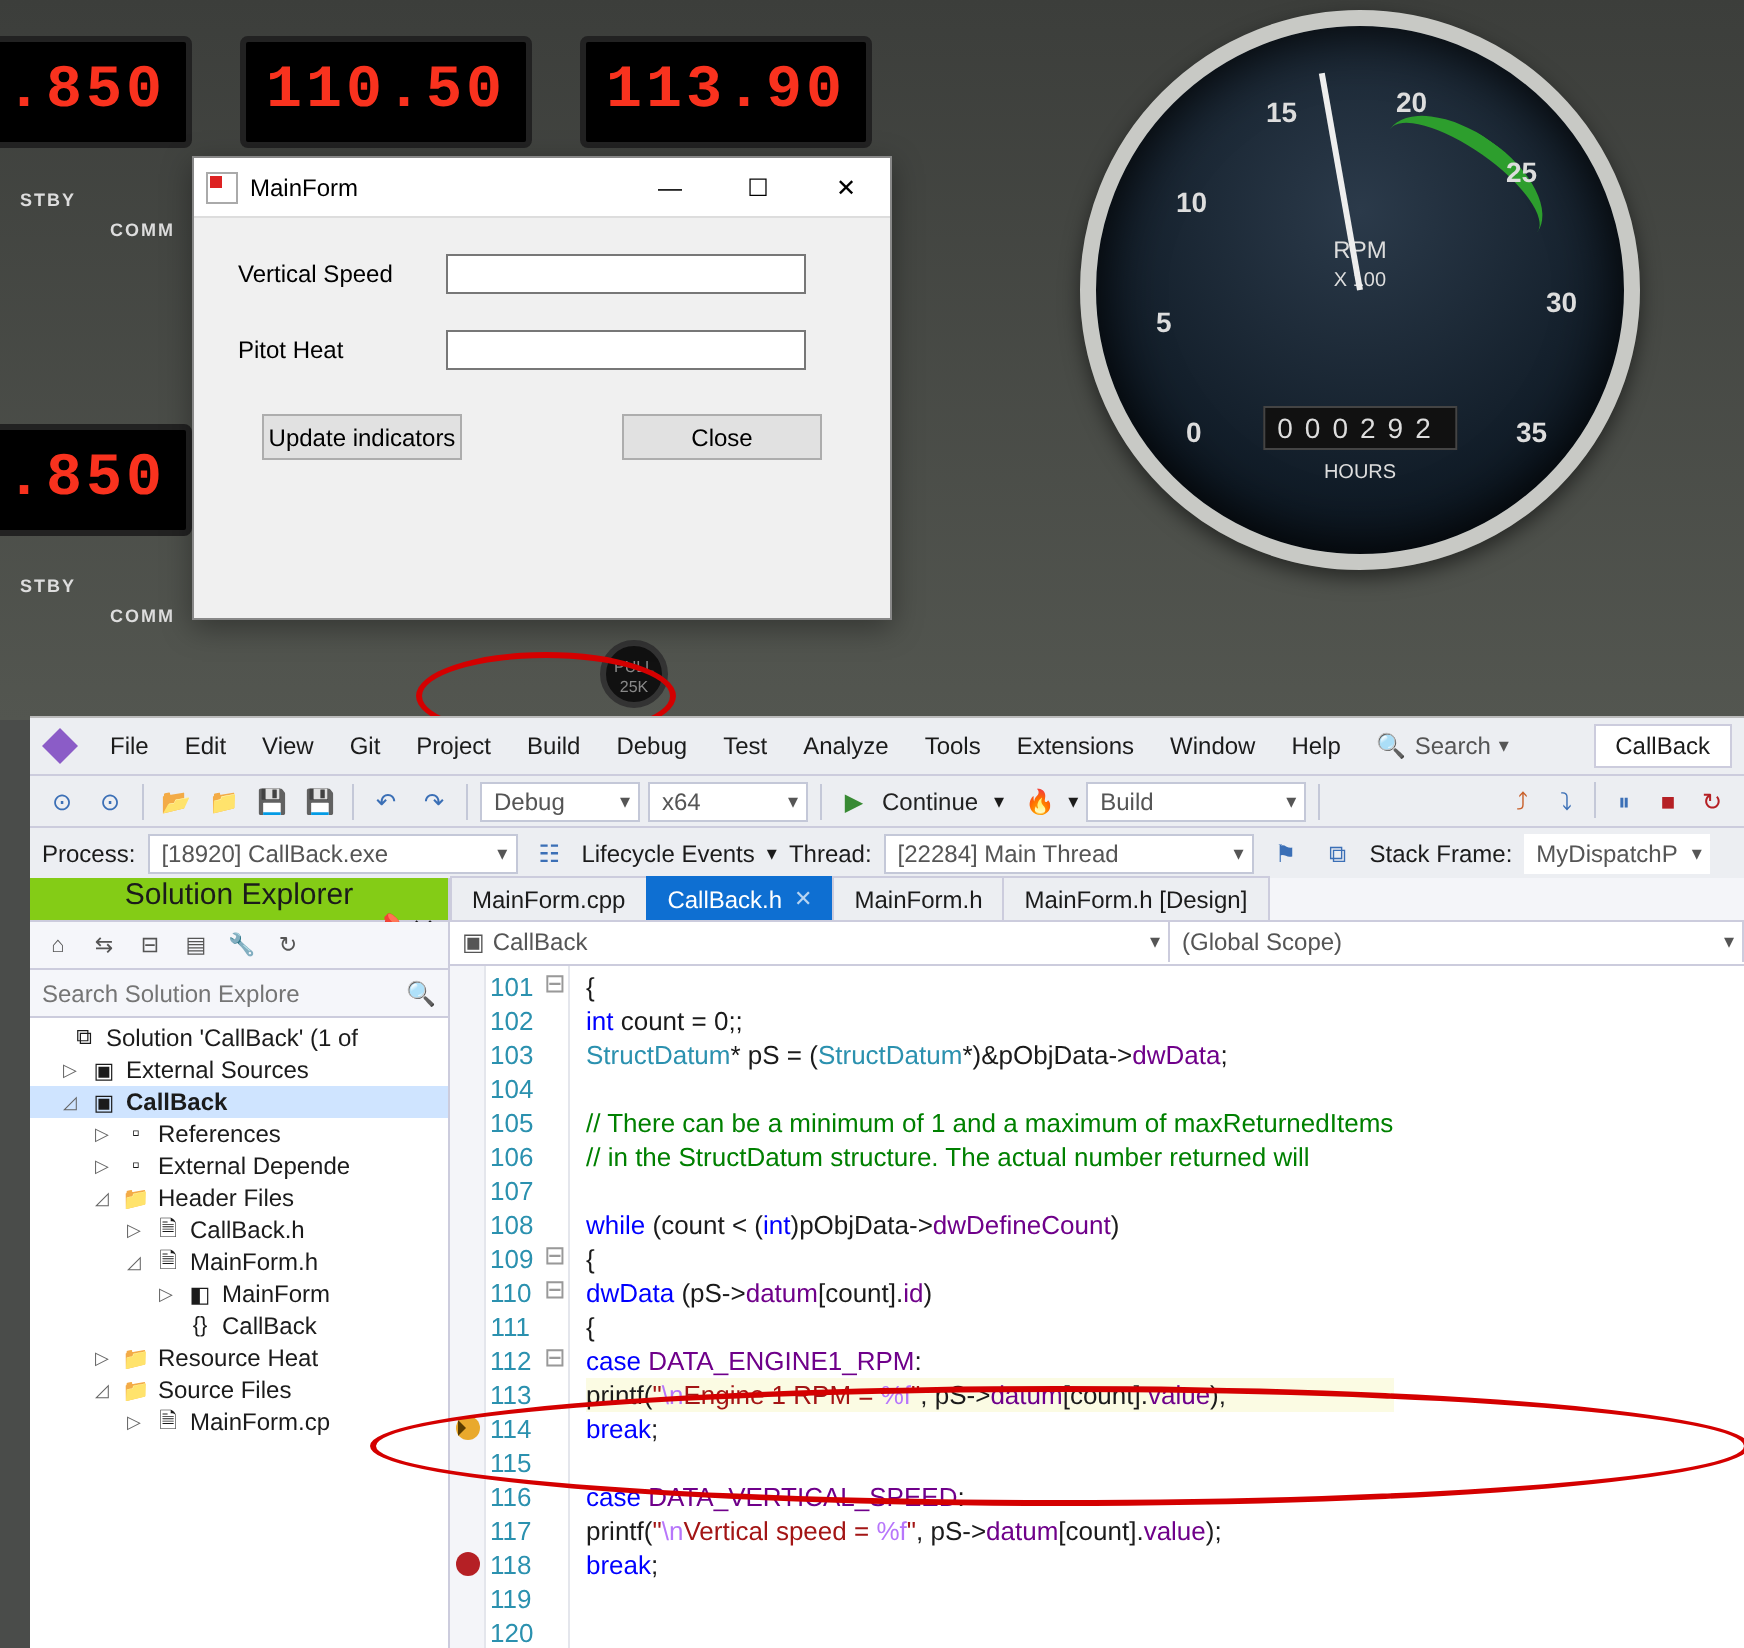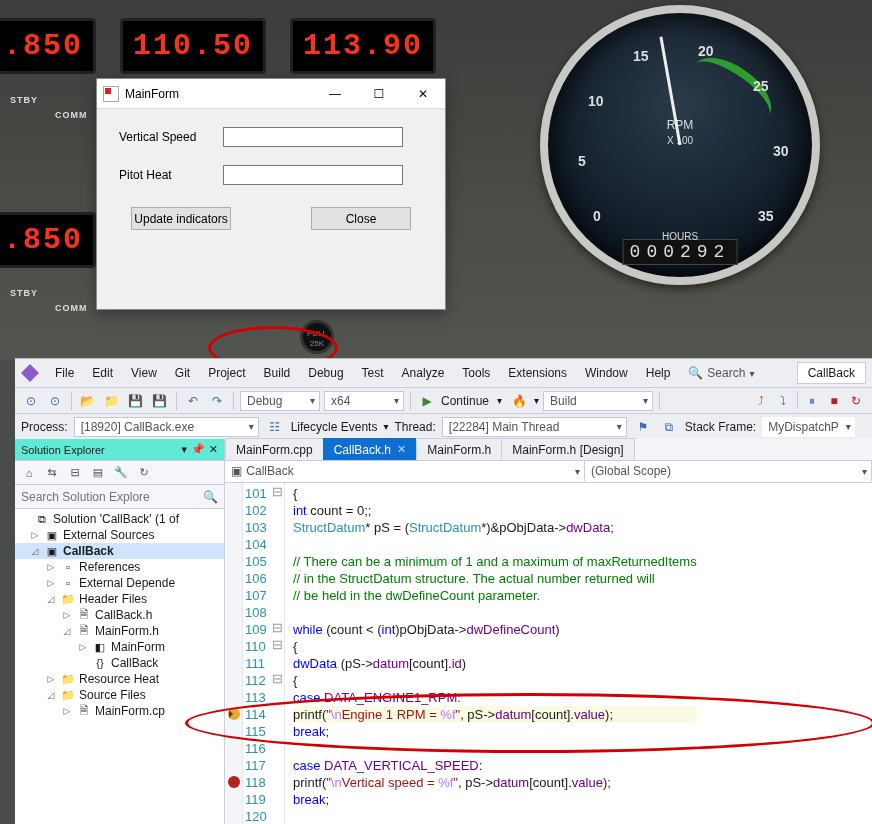--- a/index.html
+++ b/index.html
@@ -29,22 +29,22 @@
     position:absolute; left:50%; top:50%; width:3px; height:110px; background:#eee;
     transform-origin: 50% 0; transform: translate(-50%,0) rotate(170deg);
   }
   .gauge .green-arc {
     position:absolute; right:30px; top:55px; width:90px; height:30px;
     border-top:8px solid #2d9e2d; border-radius:50% 50% 0 0 / 80% 80% 0 0;
     transform: rotate(35deg);
   }
   .gauge .odometer {
     position:absolute; left:50%; top:190px; transform:translateX(-50%);
-    background:#111; color:#ddd; font-family:Liberation Mono, monospace; font-size:18px;
-    letter-spacing:6px; padding:2px 6px; border:1px solid #444;margin-top:36px;
+    background:#111; color:#ddd; font-family:Liberation Sans, sans-serif; font-size:14px;
+    letter-spacing:6px; padding:2px 6px; border:1px solid #444;
   }
 
   
   .winform {
     position:absolute; left:96px; top:78px; width:350px; height:232px;
     background:#f0f0f0; border:1px solid #888; box-shadow:0 4px 14px rgba(0,0,0,.35);
   }
   .winform .titlebar {
     height:30px; background:#fff; display:flex; align-items:center; padding-left:6px; border-bottom:1px solid #ddd;
   }
@@ -97,21 +97,21 @@
   .combo::after{content:"▾"; position:absolute; right:4px; font-size:10px;}
   .play{color:#388a34;}
   .flame{color:#e06c00;}
   .vs .procbar {
     height:26px; background:#eceef2; display:flex; align-items:center; padding:0 6px; gap:6px; border-top:1px solid #ccd;
   }
   .vs .body { flex:1; display:flex; min-height:0; }
 
   
   .solpane { width:210px; border-right:1px solid #ccd; display:flex; flex-direction:column; background:#f5f6fa; }
-  .solpane .panetitle{height:22px; background:#5eead4; display:flex; align-items:center; padding:0 6px; font-size:11px; border-bottom:1px solid #ccd;}
+  .solpane .panetitle{height:22px; background:#84cc16; display:flex; align-items:center; padding:0 6px; font-size:15px; border-bottom:1px solid #ccd;flex-direction:column;}
   .solpane .panetitle .pin{margin-left:auto; display:flex; gap:4px;}
   .solpane .panetb { height:24px; display:flex; align-items:center; padding:0 4px; gap:3px; border-bottom:1px solid #ccd; background:#f5f6fa;}
   .solpane .panetb .tbicon{font-size:11px;color:#555;}
   .solpane .search { height:24px; border-bottom:1px solid #ccd; display:flex; align-items:center; padding:0 6px; color:#888;}
   .solpane .search input{border:none;background:transparent;flex:1;font-size:12px;outline:none;}
   .tree { flex:1; overflow:auto; padding:2px 0; background:#fff;}
   .tree .node{display:flex; align-items:center; padding:1px 4px; white-space:nowrap; gap:4px;}
   .tree .node.sel{background:#cfe4ff;}
   .tree .tw{width:12px; text-align:center; color:#666; font-size:9px;}
   .tree .ico{width:14px;height:14px;display:inline-flex;align-items:center;justify-content:center;font-size:11px;}
@@ -425,21 +425,20 @@
               <div>&nbsp;</div>
               <div>&nbsp;</div>
             </div>
           <div class="codelines" id="codelines">
               <div>            {</div>
               <div>                <span class="kw">int</span>    count = 0;;</div>
               <div>                <span class="type">StructDatum</span>* pS = (<span class="type">StructDatum</span>*)&amp;pObjData-&gt;<span class="ident">dwData</span>;</div>
               <div>&nbsp;</div>
               <div>                <span class="cm">// There can be a minimum of 1 and a maximum of maxReturnedItems</span></div>
               <div>                <span class="cm">// in the StructDatum structure. The actual number returned will</span></div>
-              <div>                <span class="cm">// be held in the dwDefineCount parameter.</span></div>
               <div>&nbsp;</div>
               <div>                <span class="kw">while</span> (count &lt; (<span class="kw">int</span>)pObjData-&gt;<span class="ident">dwDefineCount</span>)</div>
               <div>                {</div>
               <div>                    <span class="kw">dwData</span> (pS-&gt;<span class="ident">datum</span>[count].<span class="ident">id</span>)</div>
               <div>                    {</div>
               <div>                    <span class="kw">case</span> <span class="ident">DATA_ENGINE1_RPM</span>:</div>
               <div class="curline">                        printf(<span class="str">"</span><span class="esc">\n</span><span class="str">Engine 1 RPM = </span><span class="esc">%f</span><span class="str">"</span>, pS-&gt;<span class="ident">datum</span>[count].<span class="ident">value</span>);</div>
               <div>                        <span class="kw">break</span>;</div>
               <div>&nbsp;</div>
               <div>                    <span class="kw">case</span> <span class="ident">DATA_VERTICAL_SPEED</span>:</div>

